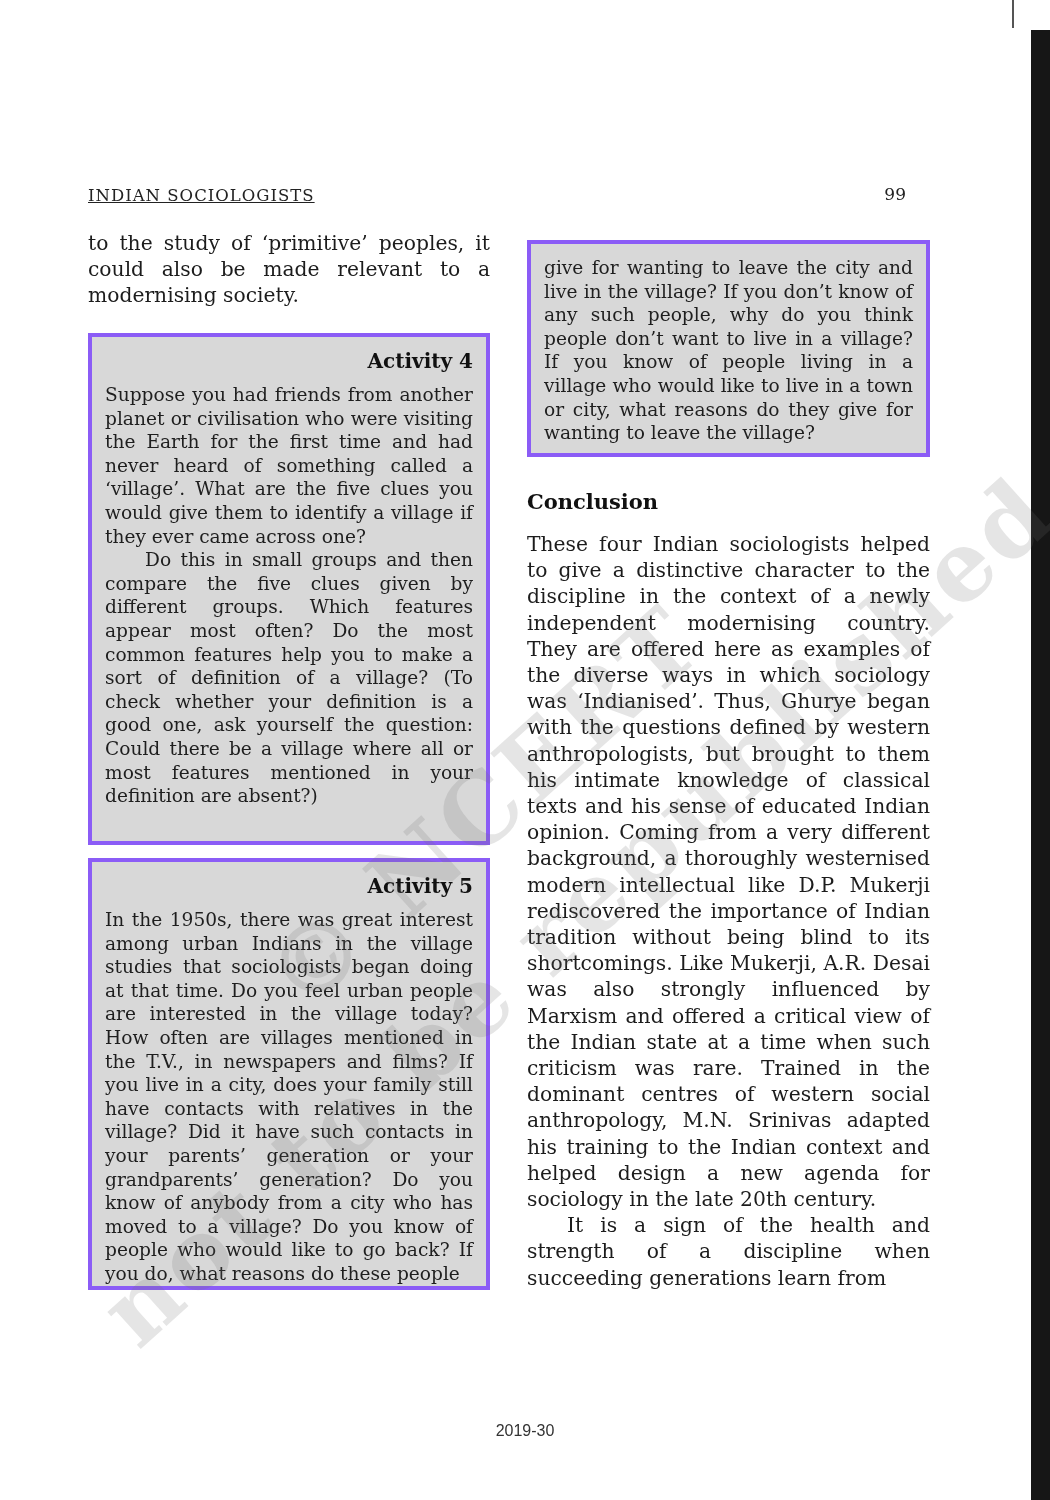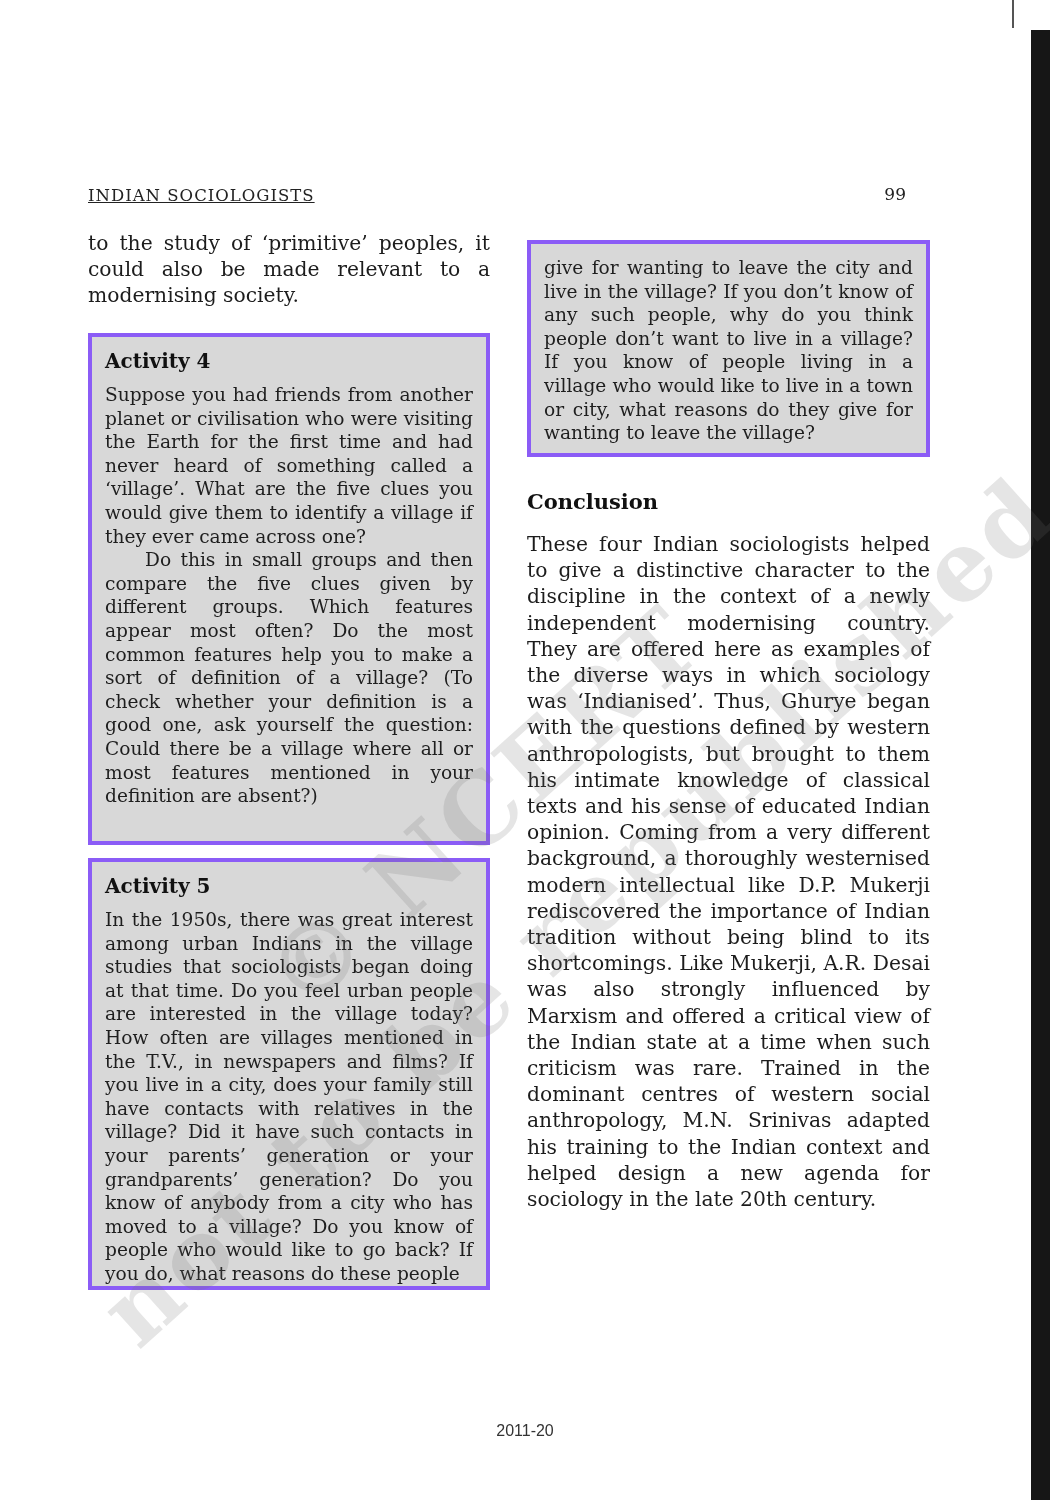--- a/index.html
+++ b/index.html
@@ -37,21 +37,21 @@
     background:#d8d8d8;
     border:4px solid #8b5cf6;
     box-sizing:border-box;
     padding:8px 13px 10px 13px;
     overflow:hidden;
   }
   .act4{top:333px;height:512px;}
   .act5{top:858px;height:432px;}
   .act5cont{top:240px;height:217px;}
   .activity-title{
-    text-align:left;font-weight:bold;font-size:20px;
+    text-align:right;font-weight:bold;font-size:20px;
     margin:4px 0 10px 0;color:#111;
   }
   .boxtext{
     font-size:18.6px;line-height:23.6px;
     text-align:justify;color:#1e1e1e;
   }
   .indent{ text-indent:40px; }
   .boxpara2{ margin-top:0; }
   
   .conclusion-title{
@@ -120,15 +120,16 @@
 </div>
 
 <div class="abs col-right activity-box act5cont content">
   <p class="boxtext" style="margin:4px 0 0 0;">give for wanting to leave the city and live in the village?  If you don’t know of any such people, why do you think people don’t want to live in a village? If you know of people living in a village who would like to live in a town or city, what reasons do they give for wanting to leave the village?</p>
 </div>
 
 <div class="abs col-right conclusion-title content">Conclusion</div>
 
 <div class="abs col-right concl-body content">
   <p class="bodytext" style="margin:0;">These four Indian sociologists helped to give a distinctive character to the discipline in the context of a newly independent modernising country. They are offered here as examples of the diverse ways in which sociology was ‘Indianised’. Thus, Ghurye began with the questions defined by western anthropologists, but brought to them his intimate knowledge of classical texts and his sense of educated Indian opinion.  Coming from a very different background, a thoroughly westernised modern intellectual like D.P. Mukerji rediscovered the importance of Indian tradition without being blind to its shortcomings. Like Mukerji, A.R. Desai was also strongly influenced by Marxism and offered a critical view of the Indian state at a time when such criticism was rare. Trained in the dominant centres of western social anthropology, M.N. Srinivas adapted his training to the Indian context and helped design a new agenda for sociology in the late 20th century.</p>
+  <p class="bodytext concl-p2" style="margin:0;">It is a sign of the health and strength of a discipline when succeeding generations learn from</p>
 </div>
 
-<div class="abs footer content">2011-20</div>
+<div class="abs footer content">2019-30</div>
 
 </body></html>

